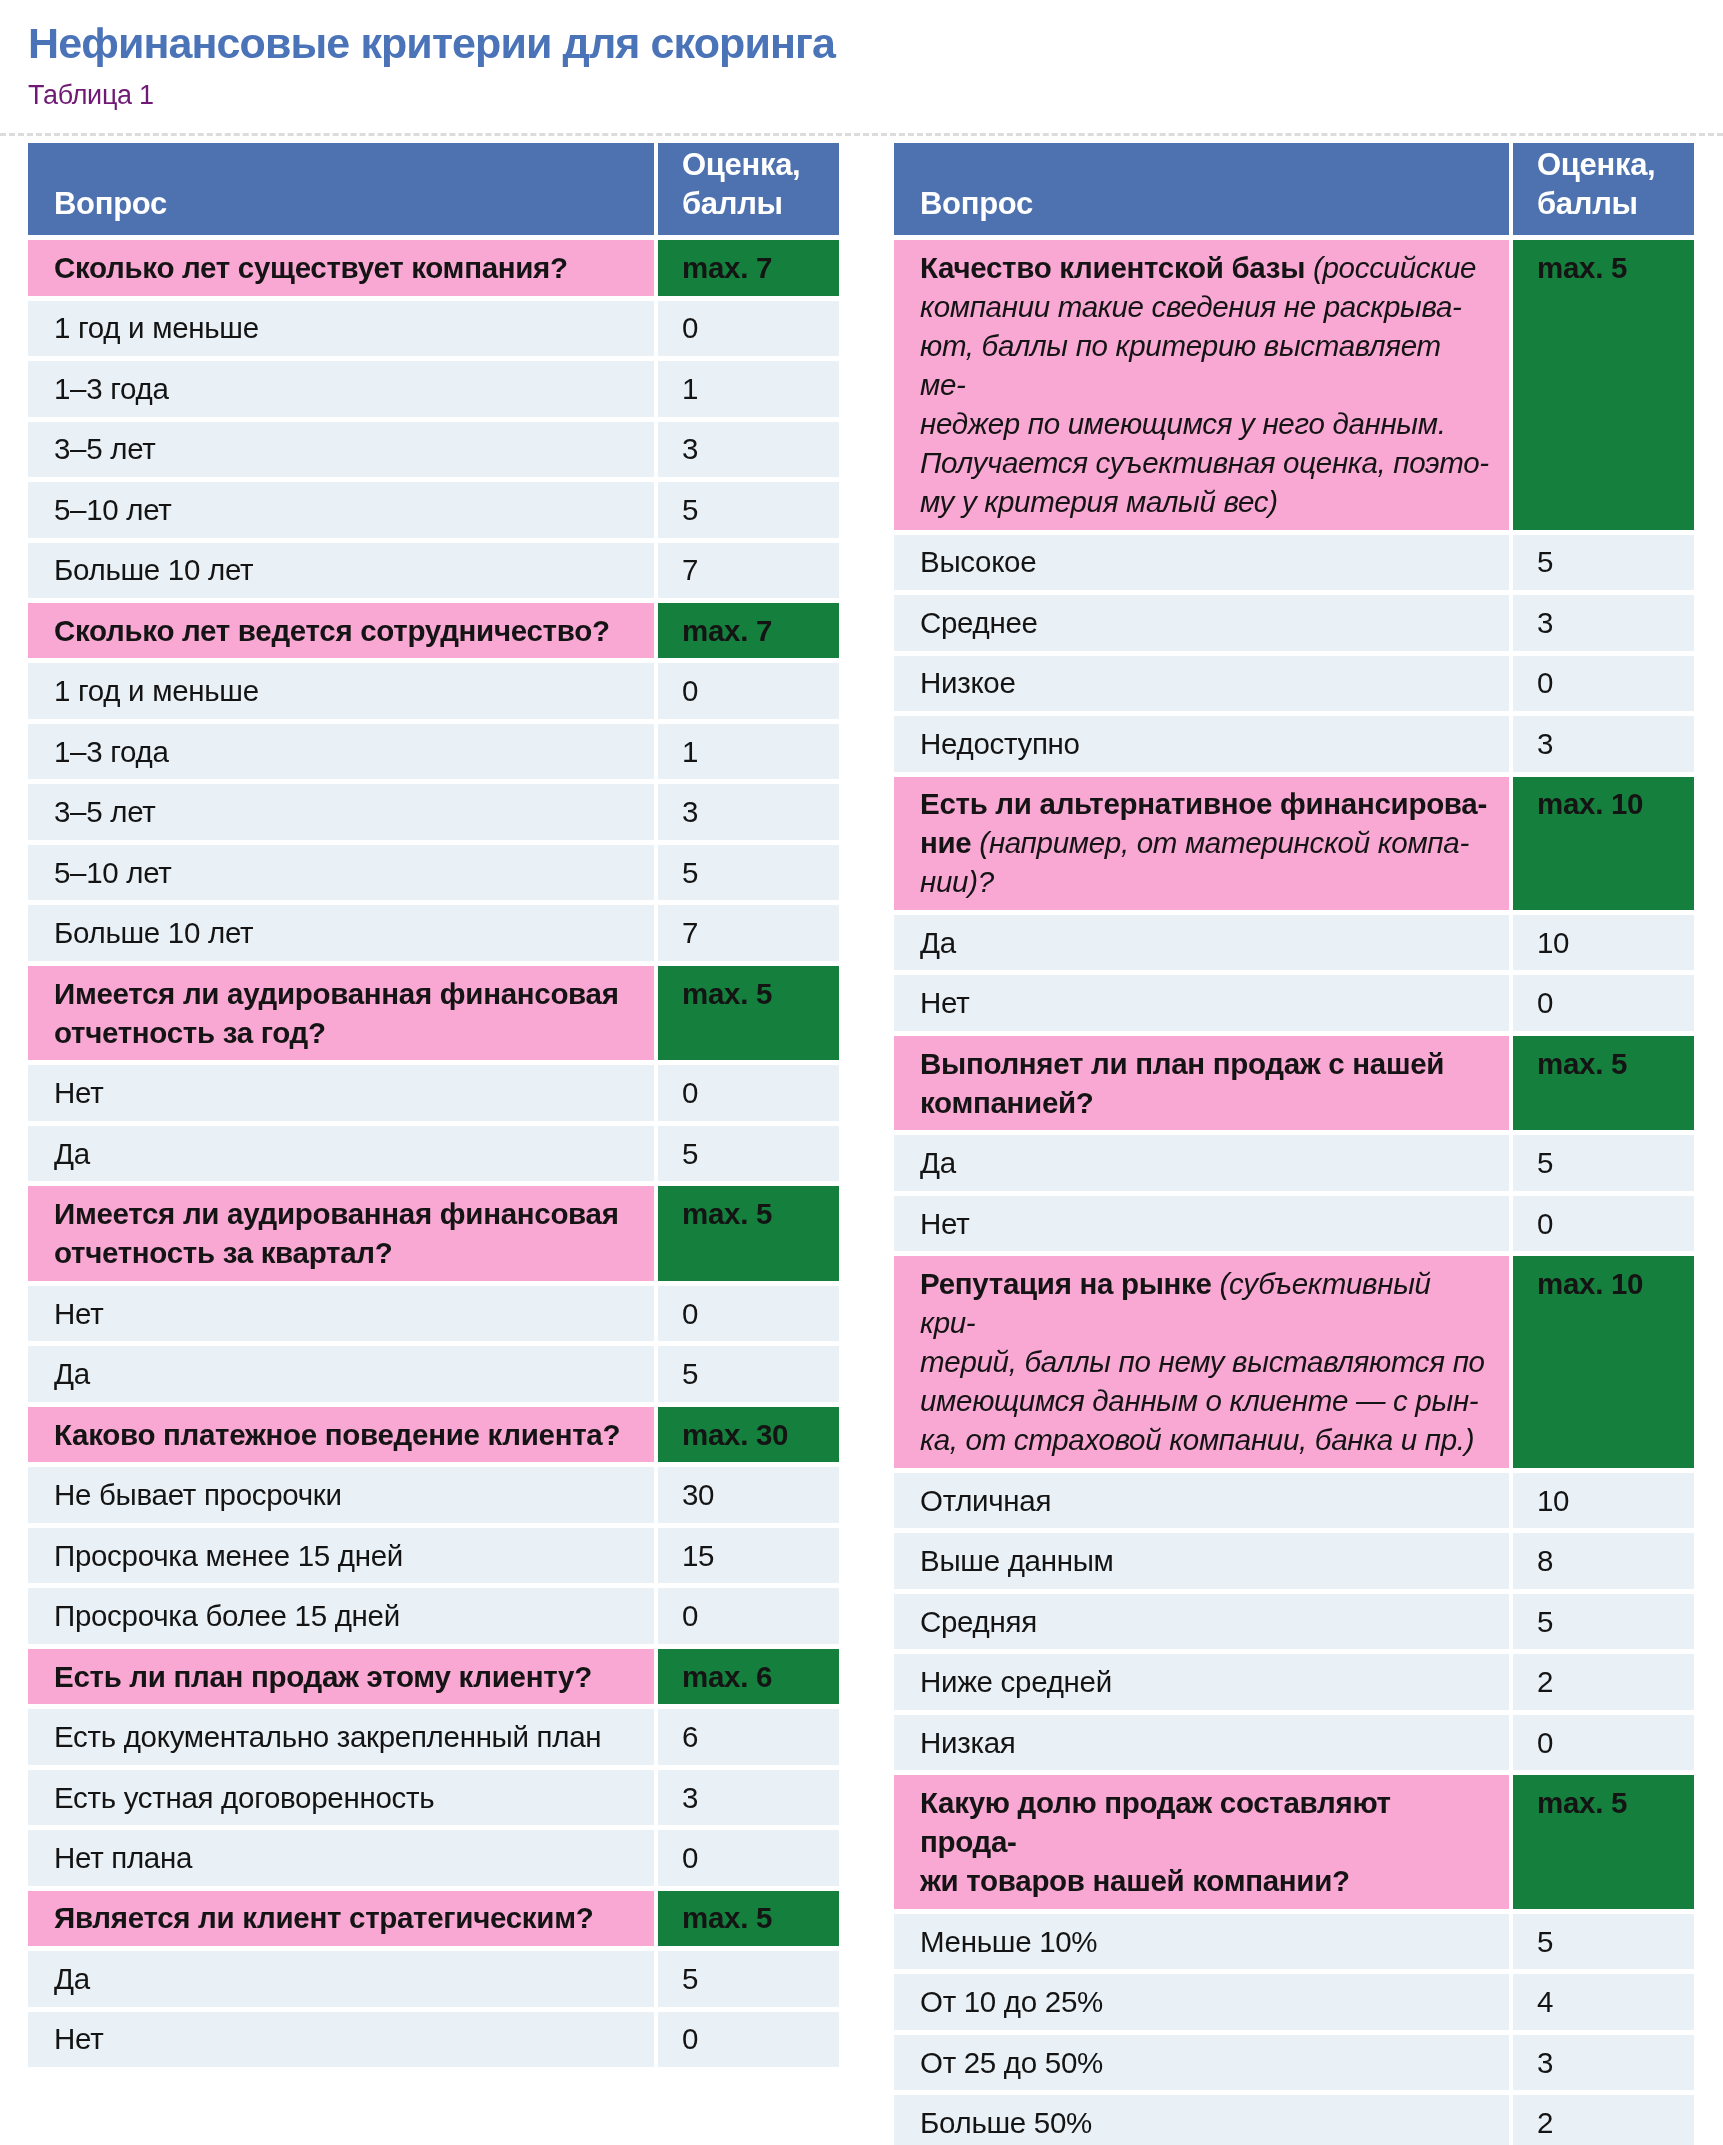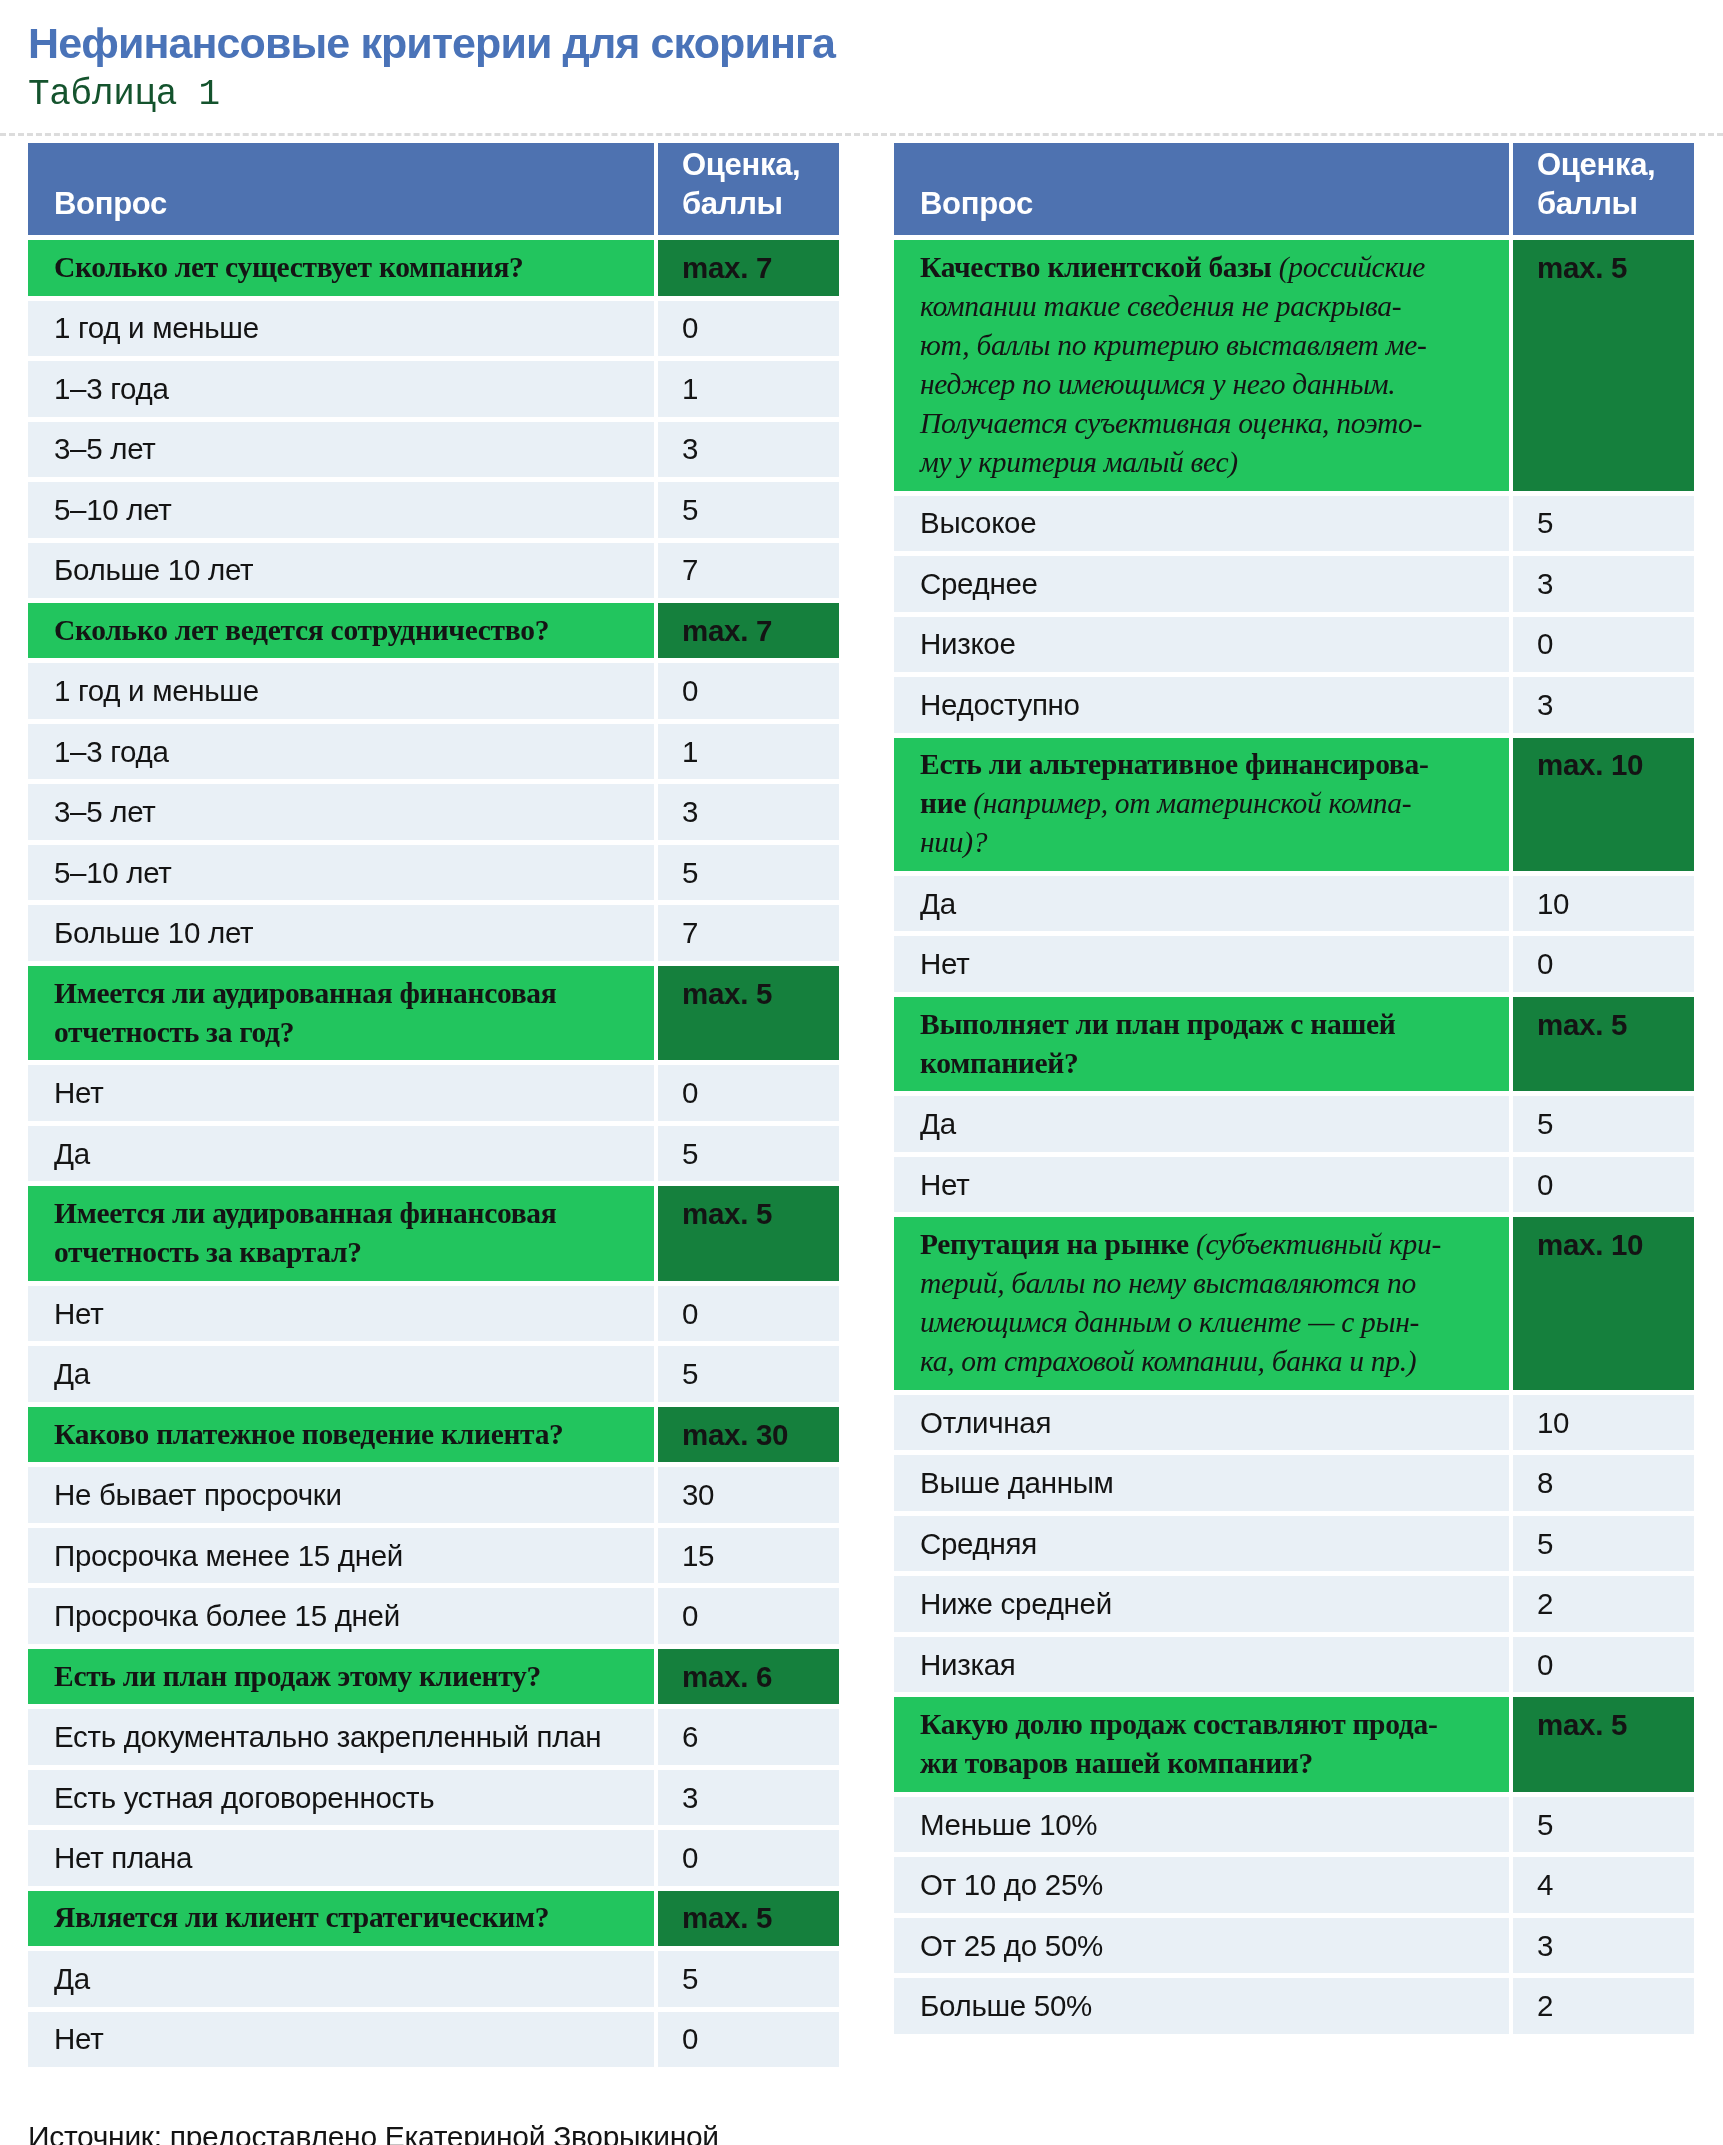--- a/index.html
+++ b/index.html
@@ -21,24 +21,23 @@
   }
   .page-title {
     margin: 0;
     font-size: 43px;
     line-height: 52px;
     font-weight: bold;
     color: #4a73b8;
     letter-spacing: -0.9px;
   }
   .table-label {
-    font-size: 36px;
+    font-size: 27px;
     line-height: 52px;
-    color: #14532d;
-    font-family: Liberation Mono, monospace;
+    color: #701a75;
   }
   .rule {
     margin-top: 12px;
     border-top: 3.5px dashed #dcdcdc;
     height: 0;
   }
   .tables {
     display: flex;
     align-items: flex-start;
     gap: 55px;
@@ -68,24 +67,23 @@
     height: 92px;
     vertical-align: bottom;
     padding: 0 7px 12px 26px;
   }
   th.hs {
     width: 185px;
     padding-left: 24px;
     border-left: 4.3px solid #ffffff;
   }
   td.sq {
-    background: #22c55e;
+    background: #f9a8d4;
     font-weight: bold;
     padding: 7.8px 17.4px 8.7px 26px;
-    font-family: Liberation Serif, serif;
   }
   td.sq .qi { font-weight: normal; font-style: italic; }
   td.ss {
     background: #15803d;
     font-weight: bold;
     width: 165px;
     padding: 7.8px 7px 8.7px 24px;
     border-left: 4.3px solid #ffffff;
   }
   td.ol {

